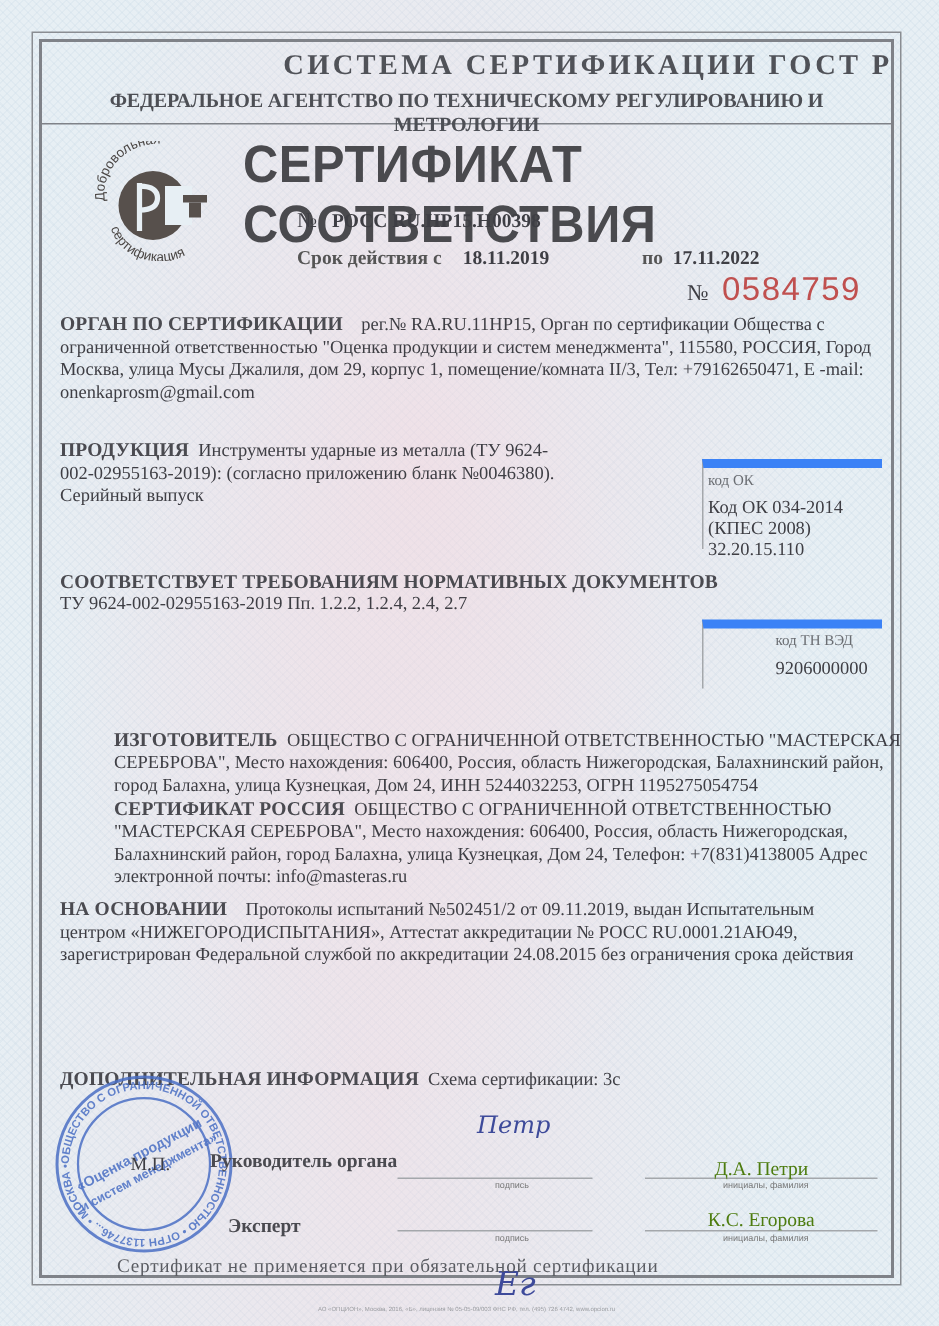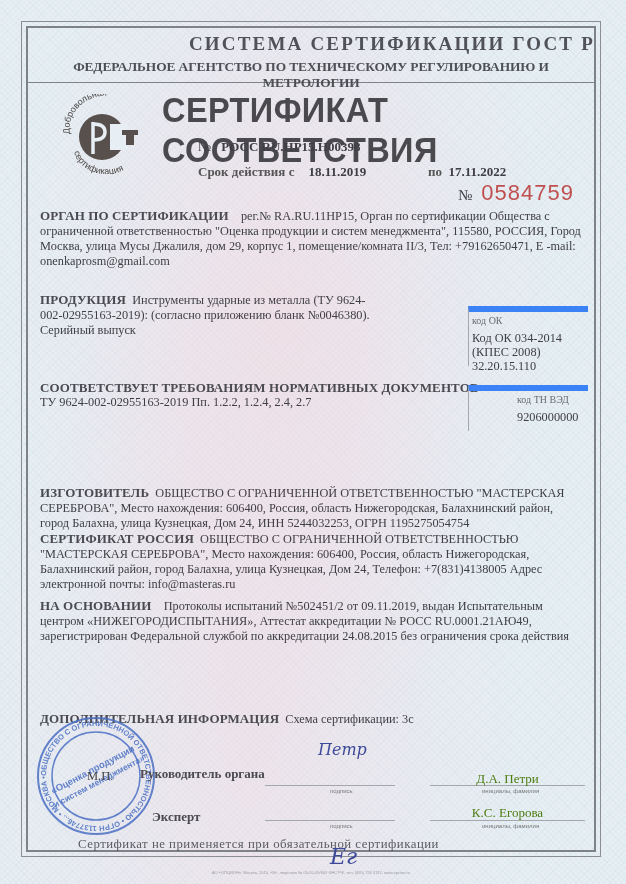--- a/index.html
+++ b/index.html
@@ -50,32 +50,32 @@
     .validity .to { position: absolute; left: 230px; top: 0; white-space: nowrap; }
     .blank-no { left: 458px; top: 180px; font-size: 22px; color: #c0504f;
       font-family: "Liberation Sans", "DejaVu Sans", sans-serif; letter-spacing: 1px; }
     .blank-no .no-sign { font-family: "Liberation Serif", serif; font-size: 15px; color: #3e3e44; margin-right: 8px; }
 
     .section { left: 40px; width: 520px; font-size: 12.3px; line-height: 15px; color: #3e3e44; }
     .section .h { font-weight: bold; font-size: 13px; color: #4a4a50; letter-spacing: 0.1px; }
     .sec-organ { top: 208px; width: 545px; }
     .sec-prod { top: 292px; width: 330px; }
     .sec-comp { top: 380px; width: 440px; }
-    .sec-maker { top: 485px; width: 545px; }
+    .sec-maker { top: 485px; width: 545px; margin-left: 36px; }
     .sec-basis { top: 598px; width: 545px; }
     .sec-extra { top: 711px; width: 545px; }
     .sec-extra .txt { margin-left: 6px; }
 
     .codebox {
       left: 468px; width: 120px; border-top: 6px solid #3b82f6; border-left: 1px solid #a4a7ab;
       padding: 2px 0 0 3px; font-size: 12.3px; line-height: 14px; color: #3e3e44;
     }
     .codebox .cap { font-size: 10px; color: #6a6d72; display: block; margin-bottom: 3px; }
     .box-ok { top: 306px; height: 60px; }
-    .box-tn { top: 385px; height: 46px; padding-left: 48px; }
+    .box-tn { top: 413px; height: 46px; padding-left: 48px; }
 
     .sig-label { font-size: 13px; font-weight: bold; color: #4a4a50; }
     .sig-line { border-top: 1px solid #a4a7ab; }
     .sig-cap { font-size: 6px; color: #777; font-family: "Liberation Sans", sans-serif; }
     .sig-name { font-size: 13px; color: #4d7c0f; text-align: center; }
     .mp { left: 87px; top: 769px; font-size: 12.5px; color: #3e3e44; }
     .stamp { left: 34px; top: 714px; width: 124px; height: 124px; }
     .signature { font-family: "DejaVu Serif", serif; font-style: italic; color: #3d4a9a; }
     .disclaimer {
       left: 27px; width: 463px; top: 837px; text-align: center;

